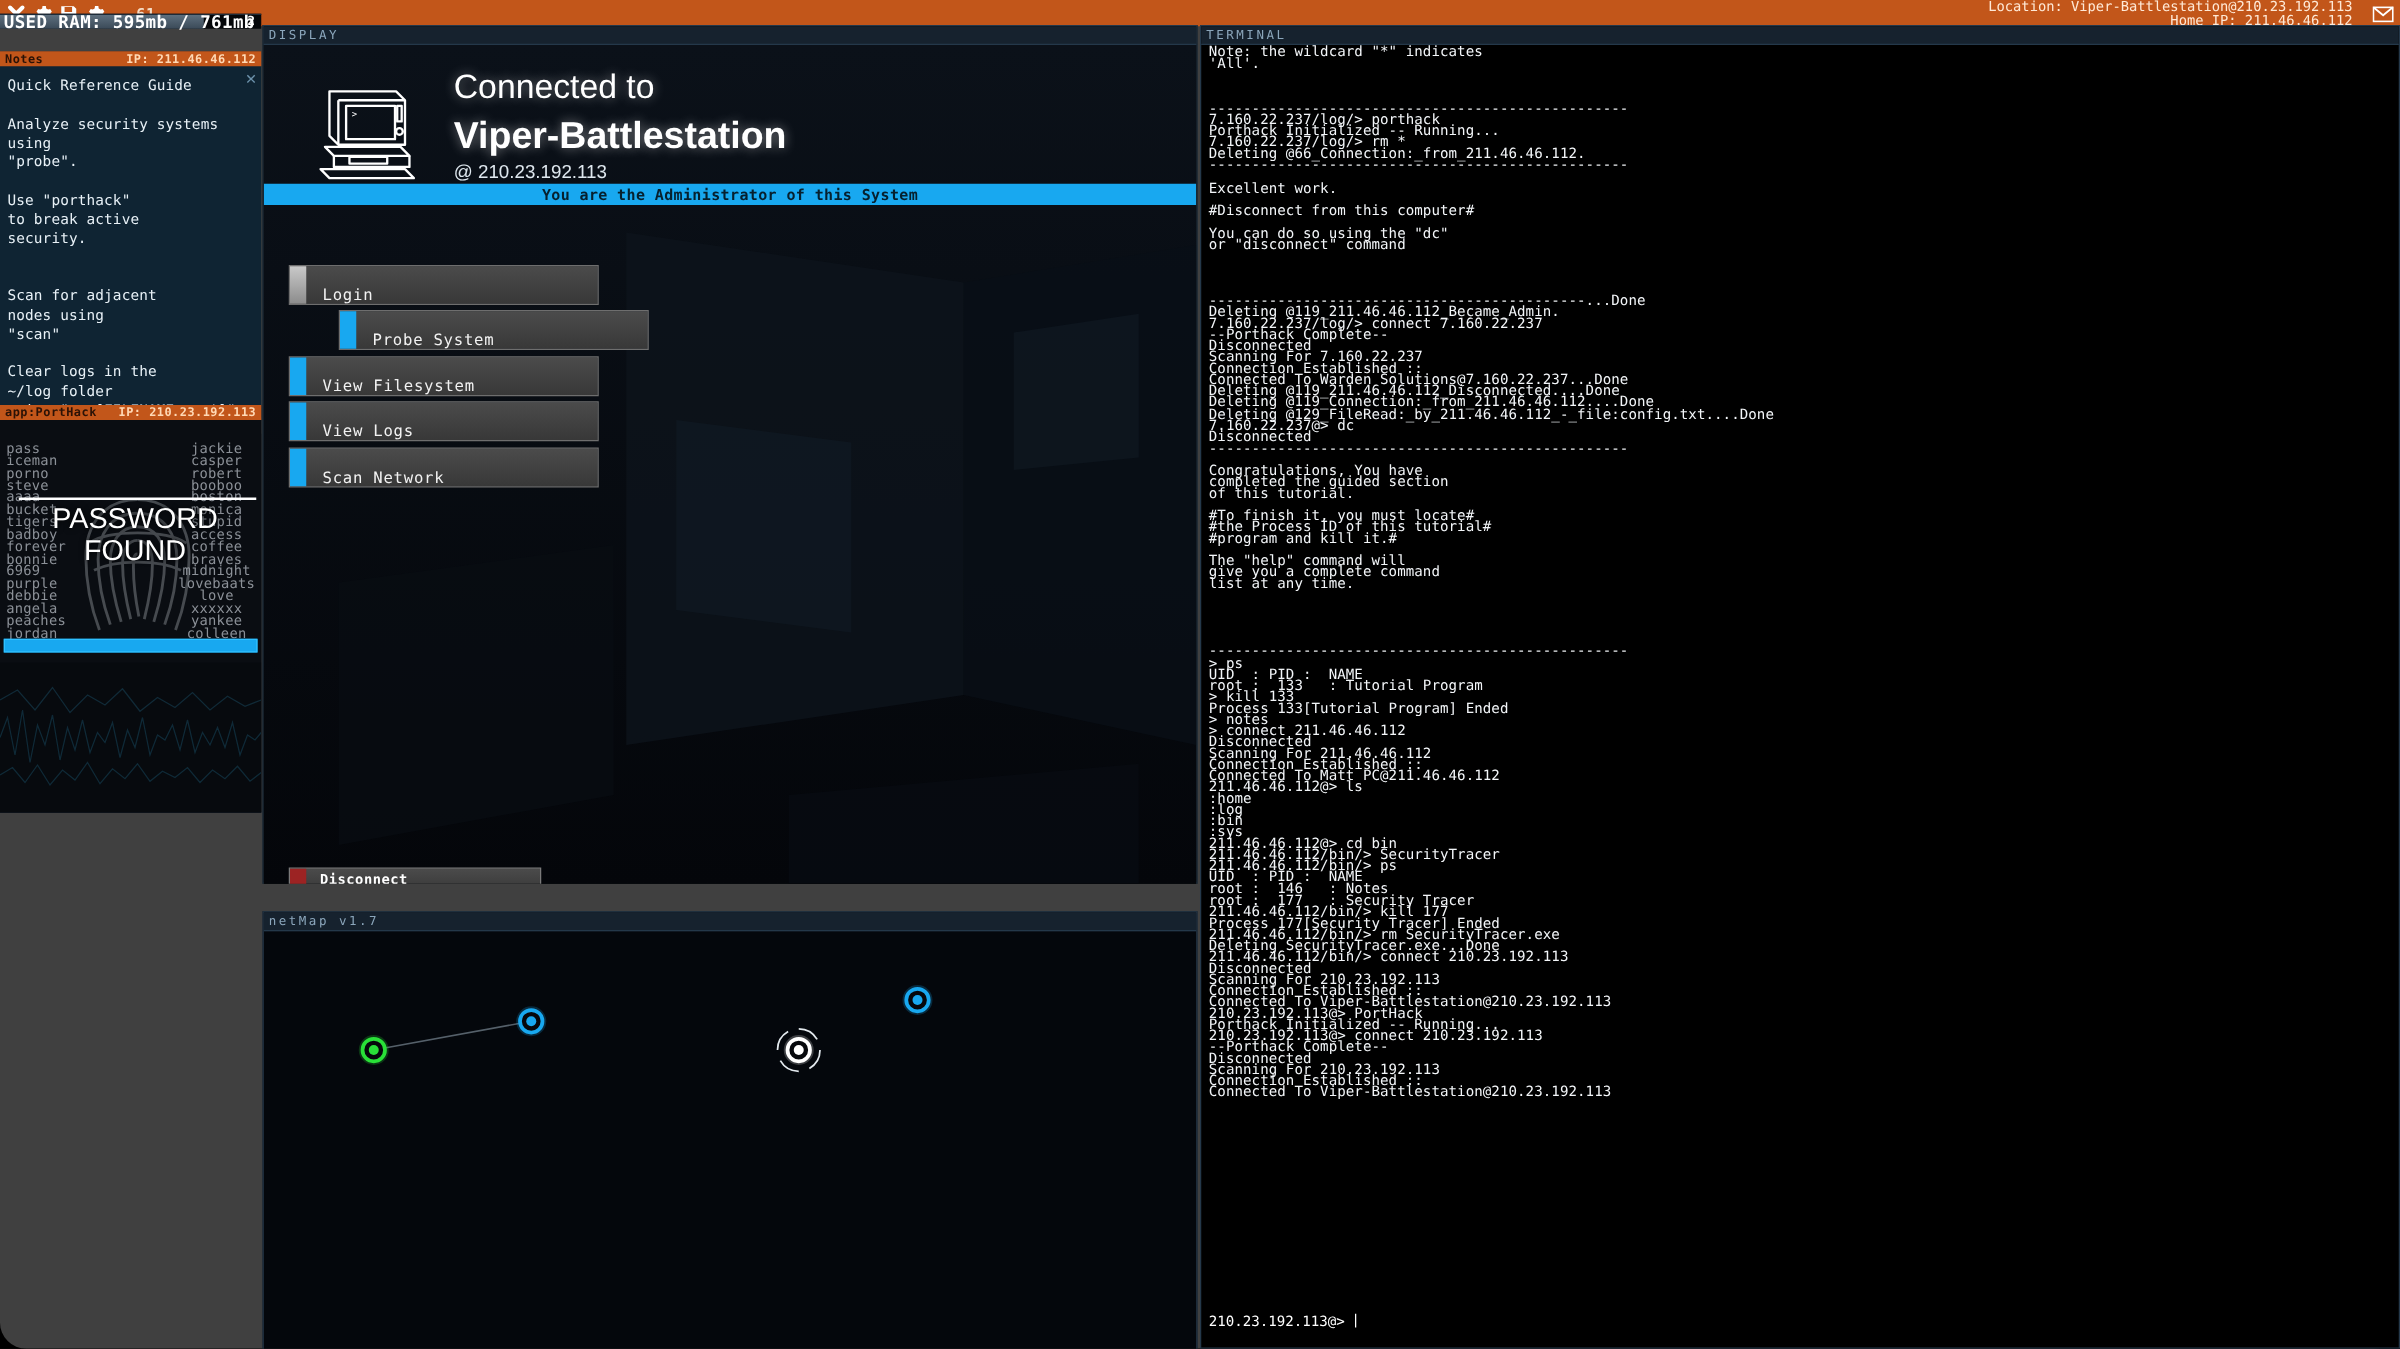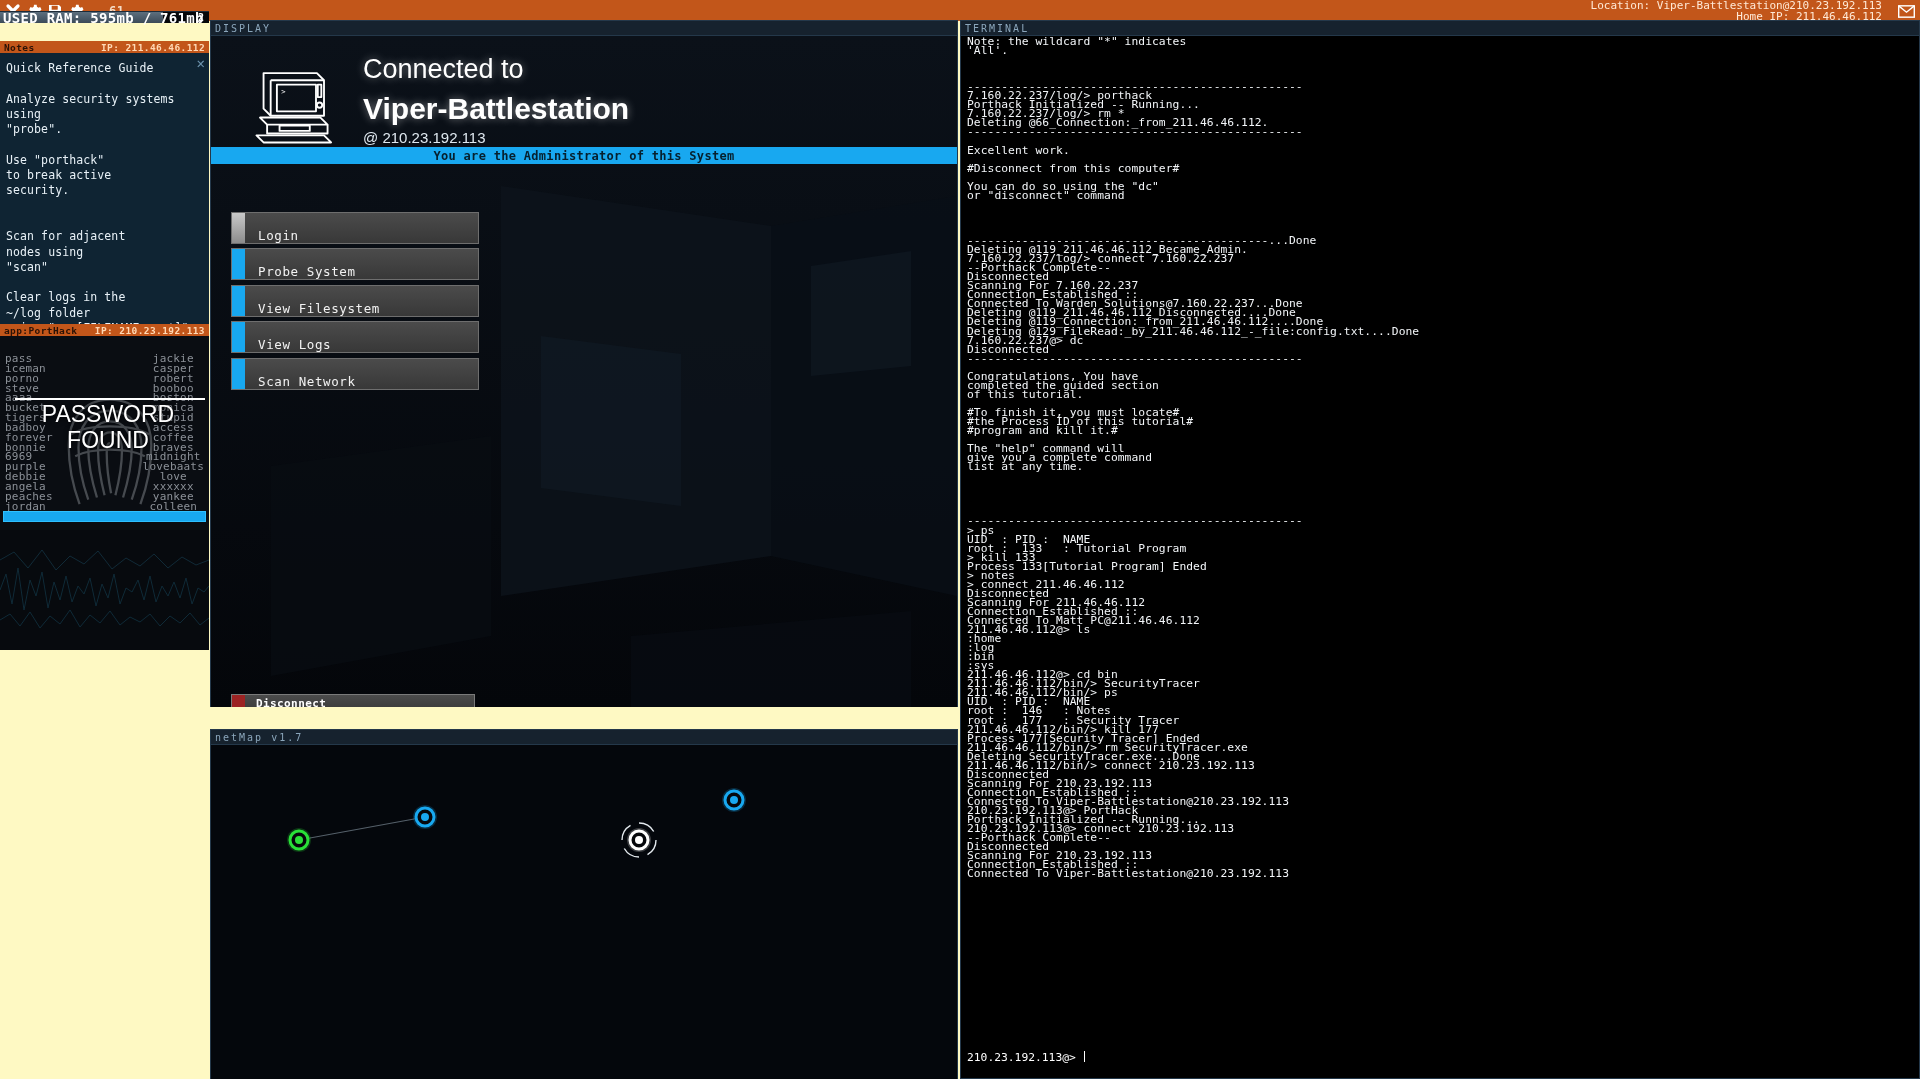--- a/index.html
+++ b/index.html
@@ -2,21 +2,21 @@
 <html><head>
 <meta charset="utf-8">
 <style>
   * { box-sizing: border-box; margin: 0; padding: 0; }
   html, body {
     width: 1920px; height: 1079px;
     background: #000;
     font-family: "DejaVu Sans Mono", monospace;
     overflow: hidden;
   }
-  #root { position: relative; width: 1920px; height: 1079px; background: #fef9c3; }
+  #root { position: relative; width: 1920px; height: 1079px; background: #404040; border-radius: 21px; }
 
   
   .topbar {
     position: absolute; left: 0; top: 0; width: 1920px; height: 21px;
     background: #c2561a;
     display: flex; align-items: center;
   }
   .topbar-icons { display: flex; align-items: center; gap: 2px; padding-left: 3px; }
   .ticon { width: 19px; height: 19px; display: inline-flex; align-items: center; justify-content: center; }
   .ticon svg { display: block; }
@@ -153,21 +153,21 @@
     position: absolute; left: 20px; width: 248px; height: 32px;
     background: linear-gradient(to bottom,#4b4b4b,#383838);
     border: 1px solid #6e6e6e; display: flex; align-items: flex-end; cursor: pointer;
   }
   .dbtn .accent { width: 13px; height: 100%; }
   .dbtn .accent.grey { background: linear-gradient(to bottom,#c9c9c9,#8c8c8c); }
   .dbtn .accent.blue { background: #18a8f0; }
   .dbtn .lbl { margin-left: 13px; color: #f2f2f2; font-size: 12.5px; letter-spacing: .6px; }
 
   #disconnect-btn {
-    position: absolute; left: 20px; top: 658px; width: 244px; height: 18px;
+    position: absolute; left: 20px; top: 658px; width: 202px; height: 18px;
     background: linear-gradient(to bottom,#4b4b4b,#3a3a3a);
     border: 1px solid #7a7a7a; display: flex; align-items: center; cursor: pointer;
   }
   #disconnect-btn .accent { width: 13px; height: 100%; background: #9c2323; }
   #disconnect-btn .lbl { margin-left: 11px; color: #fff; font-size: 11px; font-weight: bold; letter-spacing: .4px; }
 
   
   #netmap-panel { left: 210px; top: 729px; width: 748px; height: 370px; background: #04070c; }
   #netmap-body { position: relative; height: 354px; }
   #netmap-svg { position: absolute; inset: 0; }
@@ -395,21 +395,21 @@
 
       <div id="admin-banner">
         <span>You are the Administrator of this System</span>
       </div>
 
       <div id="display-buttons">
           <div class="dbtn" style="top: 176px;">
             <span class="accent grey"></span>
             <span class="lbl">Login</span>
           </div>
-          <div class="dbtn" style="top: 212px;">
+          <div class="dbtn" style="top: 212px; margin-left: 40px;">
             <span class="accent blue"></span>
             <span class="lbl">Probe System</span>
           </div>
           <div class="dbtn" style="top: 249px;">
             <span class="accent blue"></span>
             <span class="lbl">View Filesystem</span>
           </div>
           <div class="dbtn" style="top: 285px;">
             <span class="accent blue"></span>
             <span class="lbl">View Logs</span>

